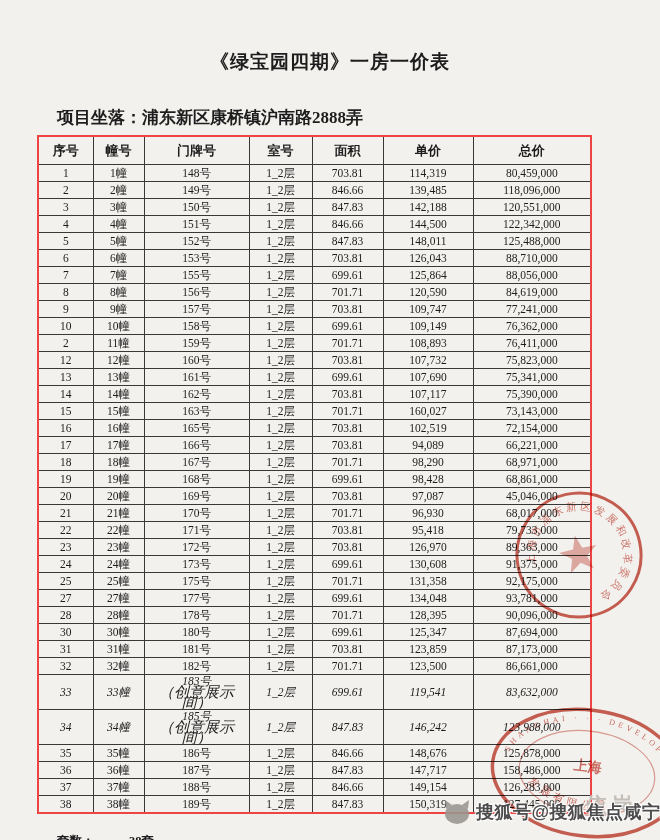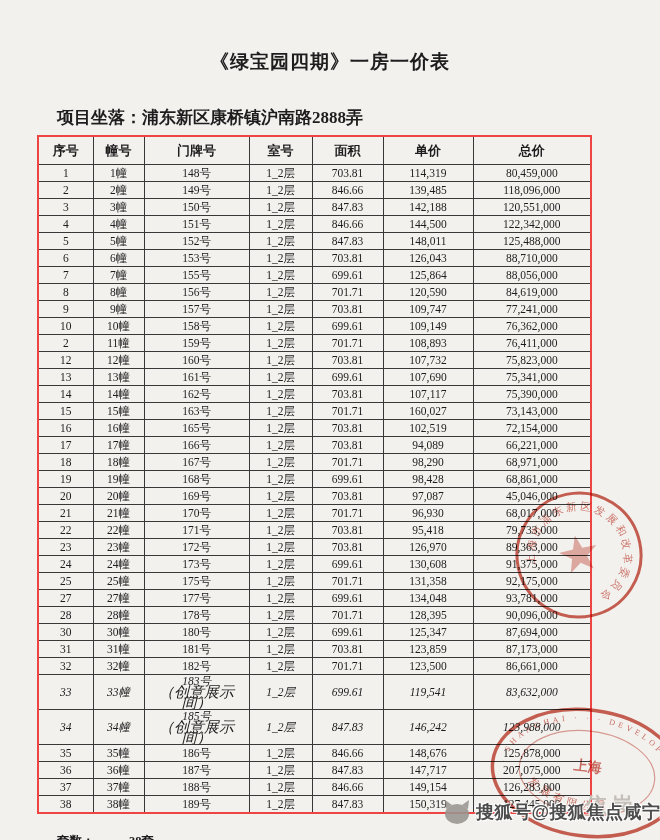--- a/index.html
+++ b/index.html
@@ -426,21 +426,21 @@
           <td>148,676</td>
           <td>125,878,000</td>
         </tr>
         <tr>
           <td>36</td>
           <td>36幢</td>
           <td>187号</td>
           <td>1_2层</td>
           <td>847.83</td>
           <td>147,717</td>
-          <td>207,075,000</td>
+          <td>158,486,000</td>
         </tr>
         <tr>
           <td>37</td>
           <td>37幢</td>
           <td>188号</td>
           <td>1_2层</td>
           <td>846.66</td>
           <td>149,154</td>
           <td>126,283,000</td>
         </tr>

